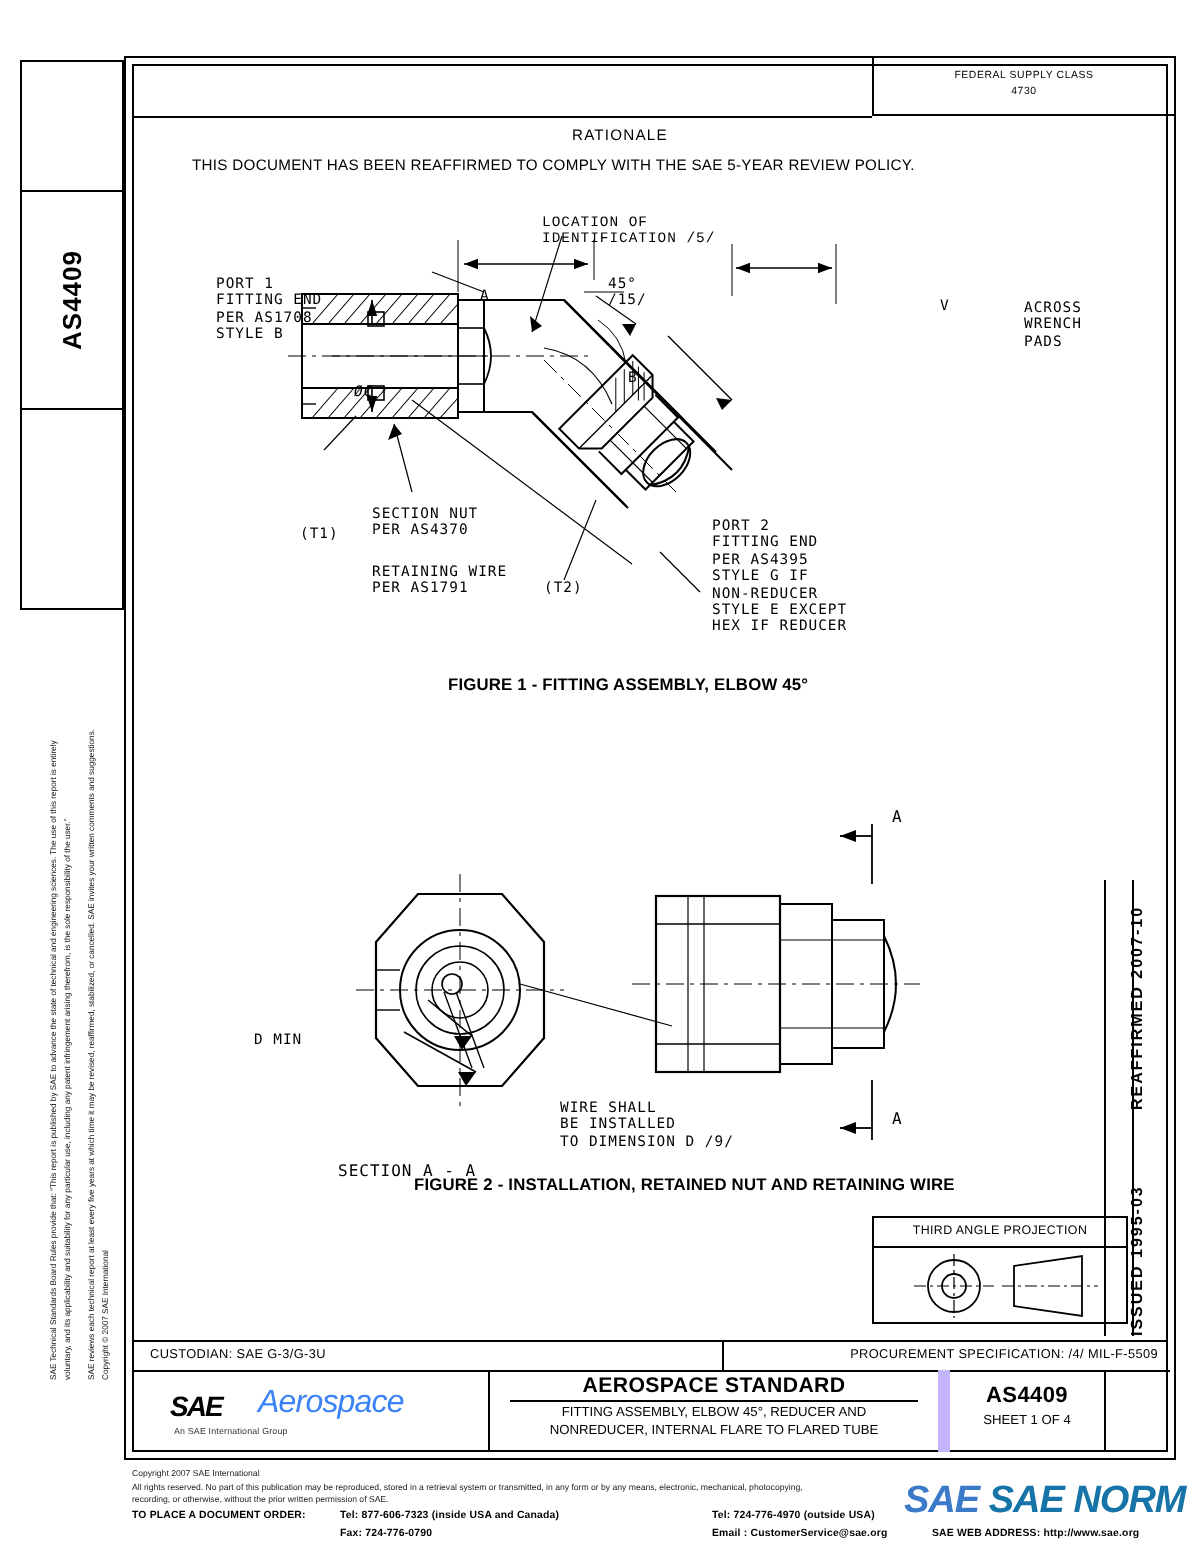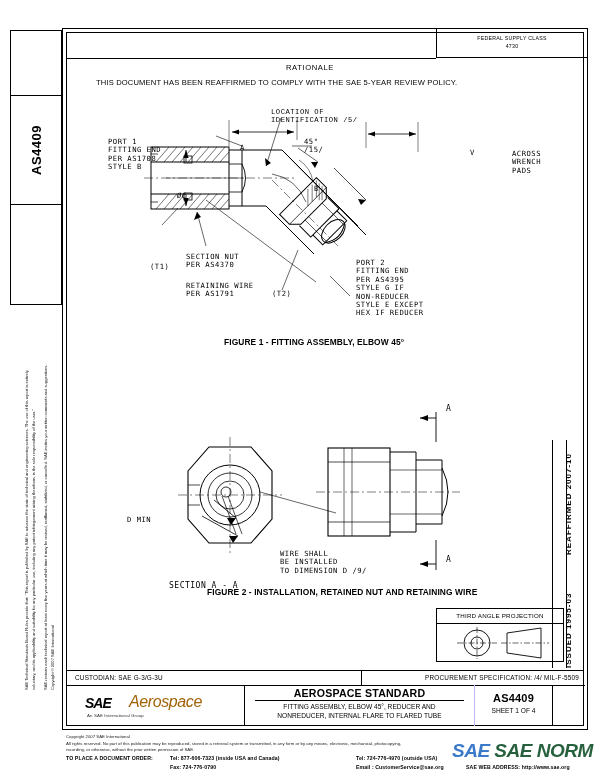--- a/index.html
+++ b/index.html
@@ -61,42 +61,42 @@
   #tb-row1{position:absolute;left:0;top:0;width:518px;height:14px;border-bottom:1px solid #000;}
   #tb-cust{position:absolute;left:0;top:0;width:295px;height:14px;border-right:1px solid #000;
            box-sizing:border-box;}
   #tb-cust span{position:absolute;left:8px;top:3px;font-size:6.4px;letter-spacing:.2px;}
   #tb-proc{position:absolute;left:295px;top:0;width:223px;height:14px;}
   #tb-proc span{position:absolute;right:6px;top:3px;font-size:6.4px;letter-spacing:.2px;}
 
   #tb-row2{position:absolute;left:0;top:14px;width:518px;height:41px;}
   #tb-logo{position:absolute;left:0;top:0;width:178px;height:41px;border-right:1px solid #000;
            box-sizing:border-box;}
-  #tb-mid{position:absolute;left:178px;top:0;width:230px;height:41px;border-right:1px solid #c4b5fd;
+  #tb-mid{position:absolute;left:178px;top:0;width:230px;height:41px;border-right:6px solid #c4b5fd;
           box-sizing:border-box;}
   #tb-num{position:absolute;left:408px;top:0;width:78px;height:41px;border-right:1px solid #000;
           box-sizing:border-box;}
   #tb-rev{position:absolute;left:486px;top:0;width:32px;height:41px;}
 
   #as-title{position:absolute;left:0;right:0;top:2px;text-align:center;
             font-size:10.6px;font-weight:bold;letter-spacing:.2px;}
   #as-title-rule{position:absolute;left:10px;right:10px;top:15px;height:1px;background:#000;}
   #as-desc1{position:absolute;left:0;right:0;top:18px;text-align:center;font-size:6.6px;}
   #as-desc2{position:absolute;left:0;right:0;top:27px;text-align:center;font-size:6.6px;}
 
   #tb-num-main{position:absolute;left:0;right:0;top:7px;text-align:center;
                font-size:11px;font-weight:bold;letter-spacing:.2px;}
   #tb-num-sheet{position:absolute;left:0;right:0;top:22px;text-align:center;font-size:6.6px;}
 
   
   #sae-logo{position:absolute;left:18px;top:8px;width:150px;height:24px;}
   #sae-mark{position:absolute;left:0;top:2px;font-size:14px;font-weight:bold;font-style:italic;
             letter-spacing:-1px;}
   #sae-word{position:absolute;left:44px;top:0px;font-size:16px;font-style:italic;
-            letter-spacing:-.4px;color:#a16207;}
+            letter-spacing:-.4px;color:#3b82f6;}
   #sae-tag{position:absolute;left:2px;top:20px;font-size:4.4px;color:#333;letter-spacing:.1px;}
 
   
   #tap-box{left:436px;top:608px;width:128px;height:54px;}
   #tap-title{position:absolute;left:0;right:0;top:3px;text-align:center;font-size:6.2px;
              letter-spacing:.2px;}
   #tap-rule{position:absolute;left:0;right:0;top:14px;height:1px;background:#000;}
 
   
   #footer{position:absolute;left:66px;top:734px;width:518px;}
@@ -108,21 +108,21 @@
   #f-order{position:absolute;left:0;top:21px;}
   #f-tel1{position:absolute;left:104px;top:21px;}
   #f-tel2{position:absolute;left:290px;top:21px;}
   #f-fax{position:absolute;left:104px;top:30px;}
   #f-email{position:absolute;left:290px;top:30px;}
   #f-web{position:absolute;left:400px;top:30px;}
 
   
   #watermark{position:absolute;left:452px;top:740px;font-size:19px;font-weight:bold;
              color:#2b6fc4;letter-spacing:-.5px;font-style:italic;opacity:.92;}
-  #watermark .wm2{color:#14532d;}
+  #watermark .wm2{color:#0369a1;}
 
   svg{display:block;overflow:visible;}
 </style>
 </head>
 <body>
 
 <div class="page">
 
   <div class="box" id="frame-outer"></div>
   <div class="box" id="frame-inner"></div>

